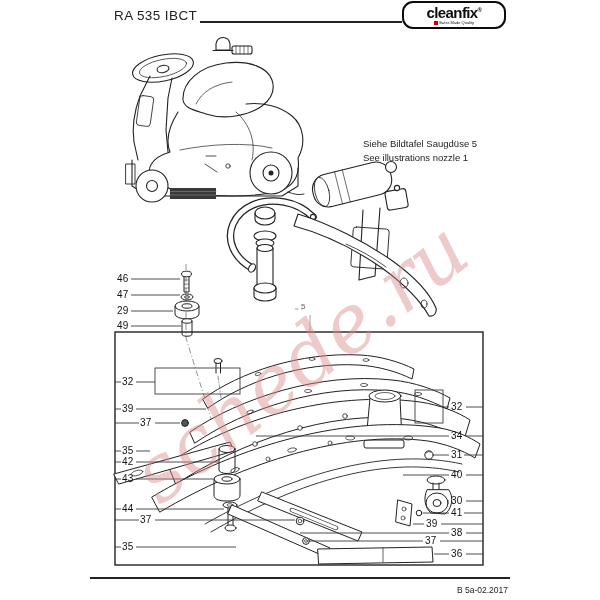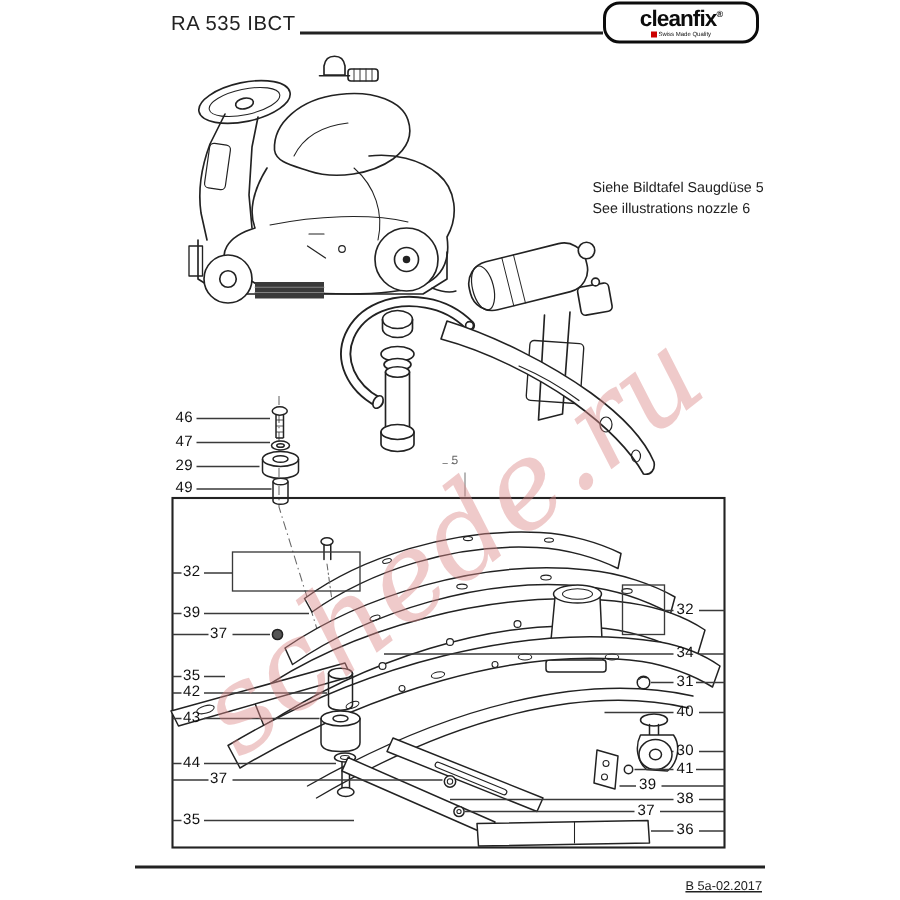--- a/index.html
+++ b/index.html
@@ -7,49 +7,49 @@
         font-family:"Liberation Sans",sans-serif;color:#1a1a1a;}
   .title{position:absolute;left:114px;top:8px;font-size:13.5px;letter-spacing:.4px;color:#222;}
   .title-rule{position:absolute;left:200px;top:21px;width:202px;height:2px;background:#222;}
   .logo{position:absolute;left:402px;top:1px;width:100px;height:24px;border:2.5px solid #0c0c0c;
         border-radius:11px;background:#fff;display:flex;flex-direction:column;align-items:center;
         justify-content:center;line-height:1;}
   .logo-text{font-weight:bold;font-size:15px;letter-spacing:-.6px;color:#0c0c0c;}
   .logo-text sup{font-size:6px;}
   .tagline{font-size:4px;color:#111;display:flex;align-items:center;gap:1px;margin-top:1px;}
   .flag{width:4px;height:4px;background:#c00;display:inline-block;}
-  .note{position:absolute;left:363px;top:119px;font-size:9.5px;line-height:13.5px;color:#222;margin-left:32px;}
+  .note{position:absolute;left:363px;top:137px;font-size:9.5px;line-height:13.5px;color:#222;}
   .callout{position:absolute;font-size:10px;line-height:10px;color:#111;letter-spacing:.2px;z-index:4;}
   .mini-ref{position:absolute;left:301px;top:302px;font-size:8px;color:#666;z-index:4;}
   .watermark{position:absolute;left:300px;top:362px;transform:translate(-50%,-50%) rotate(-38deg);
              font-family:"DejaVu Serif",serif;font-style:italic;font-size:80px;white-space:nowrap;
              color:rgba(220,138,138,0.45);z-index:3;pointer-events:none;}
   .footer-rule{position:absolute;left:90px;top:577px;width:420px;height:1.5px;background:#222;}
   .footer-left{position:absolute;left:102px;top:585px;font-size:8.5px;color:#222;}
-  .footer-right{position:absolute;left:420px;top:585px;width:88px;text-align:right;font-size:8.5px;color:#222;text-decoration:underline;}
+  .footer-right{position:absolute;left:420px;top:585px;width:88px;text-align:right;font-size:8.5px;color:#222;}
   svg.art{position:absolute;left:0;top:0;z-index:1;}
 </style>
 </head>
 <body>
 
 <div class="page">
 
   <div class="title">RA 535 IBCT</div>
   <div class="title-rule"></div>
   <div class="logo">
     <div class="logo-text"><span>cleanfix</span><sup>®</sup></div>
     <div class="tagline">
         <span class="flag"></span>
         <span>Swiss Made Quality</span>
       </div>
   </div>
 
   <div class="note">
     <div>Siehe Bildtafel Saugdüse 5</div>
-    <div>See illustrations nozzle 6</div>
+    <div>See illustrations nozzle 1</div>
   </div>
 
   <svg class="art" width="600" height="600" viewBox="0 0 600 600">
 
     <g fill="none" stroke="#222" stroke-width="1.1" stroke-linejoin="round" stroke-linecap="round">
 
       <path d="M216,44 q1,-6.5 7,-6.5 q6,0 7,6.5 l0,6 l-14,0 Z"></path>
       <path d="M213,50.5 h20"></path>
       <rect x="232" y="46" width="20" height="8" rx="2"></rect>
       <path d="M236,46 v8 M240,46 v8 M244,46 v8 M248,46 v8" stroke-width="0.6"></path>

